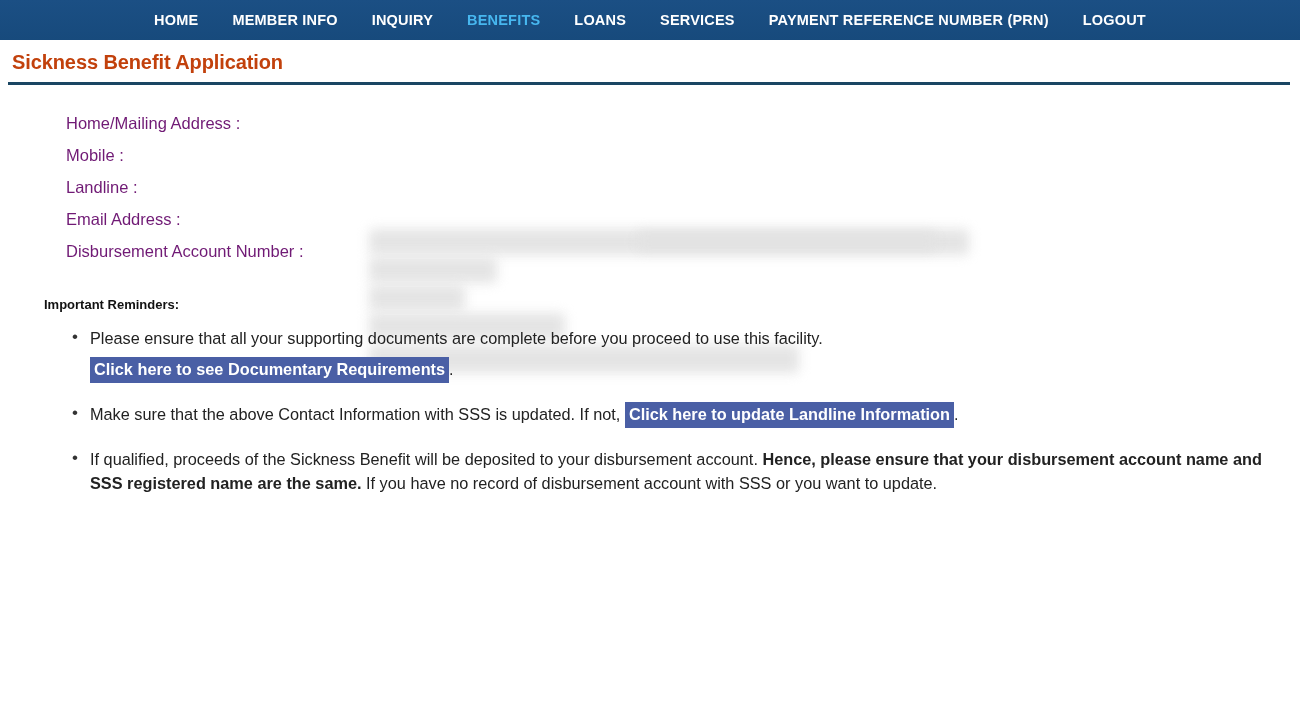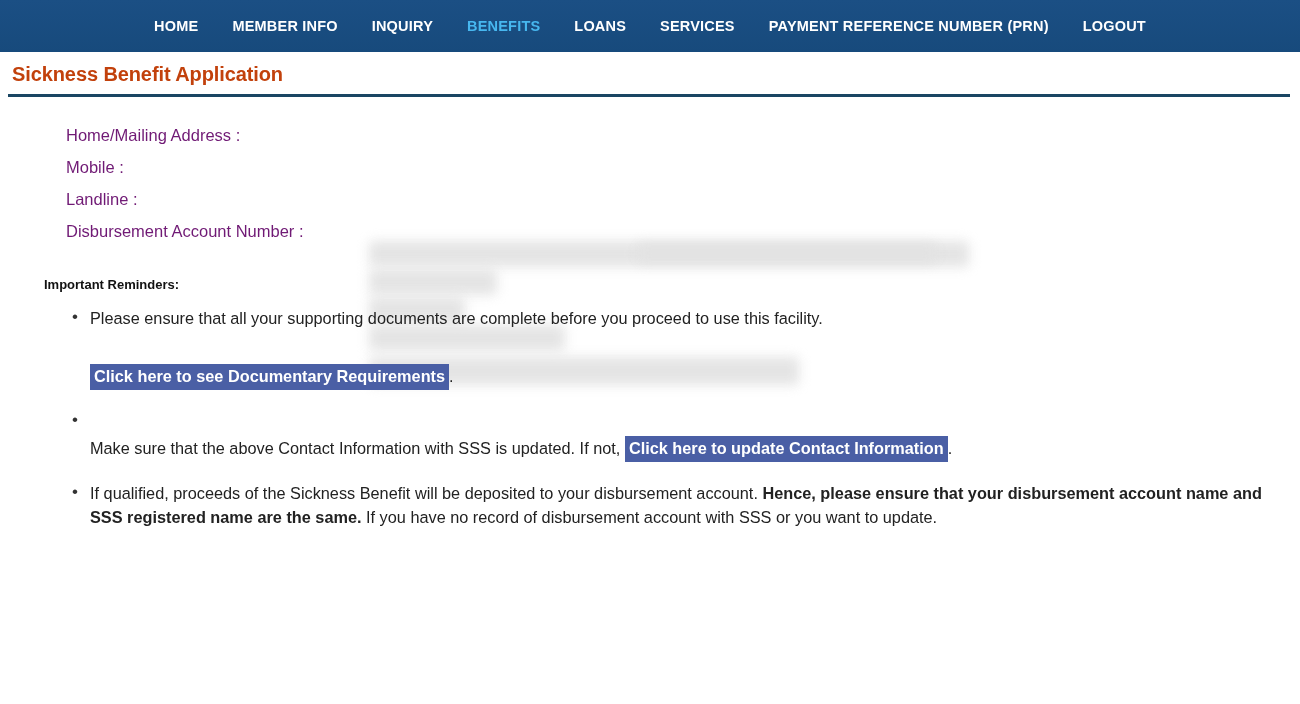--- a/index.html
+++ b/index.html
@@ -11,21 +11,21 @@
     width: 1300px;
     height: 704px;
     font-family: "Liberation Sans", sans-serif;
     color: #222222;
     overflow: hidden;
     position: relative;
   }
 
   
   .navbar {
-    height: 52px;
+    height: 40px;
     background: #1a4d80;
     background: linear-gradient(to bottom, #1b4f84 0%, #174a7c 100%);
     display: flex;
     align-items: center;
     justify-content: center;
     gap: 0px;
     box-sizing: border-box;
   }
   .nav-item {
     color: #ffffff;
@@ -137,21 +137,20 @@
   }
   .hl {
     background: #4a5fa5;
     color: #ffffff;
     font-weight: bold;
     padding: 2px 4px 3px 4px;
     cursor: pointer;
     white-space: nowrap;
     display: inline-block;
     line-height: 21px;
-    margin-top: 27px;
   }
   .bold { font-weight: bold; }
   .sub-line { display: block; margin-top: 7px; }
 
   
   .btn-row {
     position: absolute;
     left: 0;
     top: 622px;
     width: 1300px;
@@ -189,20 +188,24 @@
     </tr>
     <tr>
       <td class="info-label">Mobile :</td>
       <td class="info-value"></td>
     </tr>
     <tr>
       <td class="info-label">Landline :</td>
       <td class="info-value"></td>
     </tr>
     <tr>
+      <td class="info-label">Email Address :</td>
+      <td class="info-value"></td>
+    </tr>
+    <tr>
       <td class="info-label">Disbursement Account Number :</td>
       <td class="info-value"></td>
     </tr>
   </tbody>
     </table>
 
   <div class="redact">
     <div class="blob" style="left:2px;  top:4px;   width:600px; height:26px;"></div>
     <div class="blob" style="left:2px;  top:32px;  width:128px; height:26px;"></div>
     <div class="blob" style="left:2px;  top:60px;  width:96px;  height:26px;"></div>
@@ -214,21 +217,21 @@
   <div class="reminders-heading">Important Reminders:</div>
 
   <ul class="reminders">
     <li>
       <span>Please ensure that all your supporting documents are complete before you proceed to use this facility.</span>
       <span class="sub-line"><span class="hl">Click here to see Documentary Requirements</span><span>.</span></span>
     </li>
 
     <li>
       <span>Make sure that the above Contact Information with SSS is updated. If not,</span>
-      <span class="hl">Click here to update Contact Information</span><span>.</span>
+      <span class="hl">Click here to update Landline Information</span><span>.</span>
     </li>
 
     <li>
       <span>If qualified, proceeds of the Sickness Benefit will be deposited to your disbursement account.</span>
       <span class="bold">Hence, please ensure that your disbursement account name and SSS registered name are the same.</span>
       <span>If you have no record of disbursement account with SSS or you want to update.</span>
     </li>
   </ul>
 
   <div class="btn-row">

